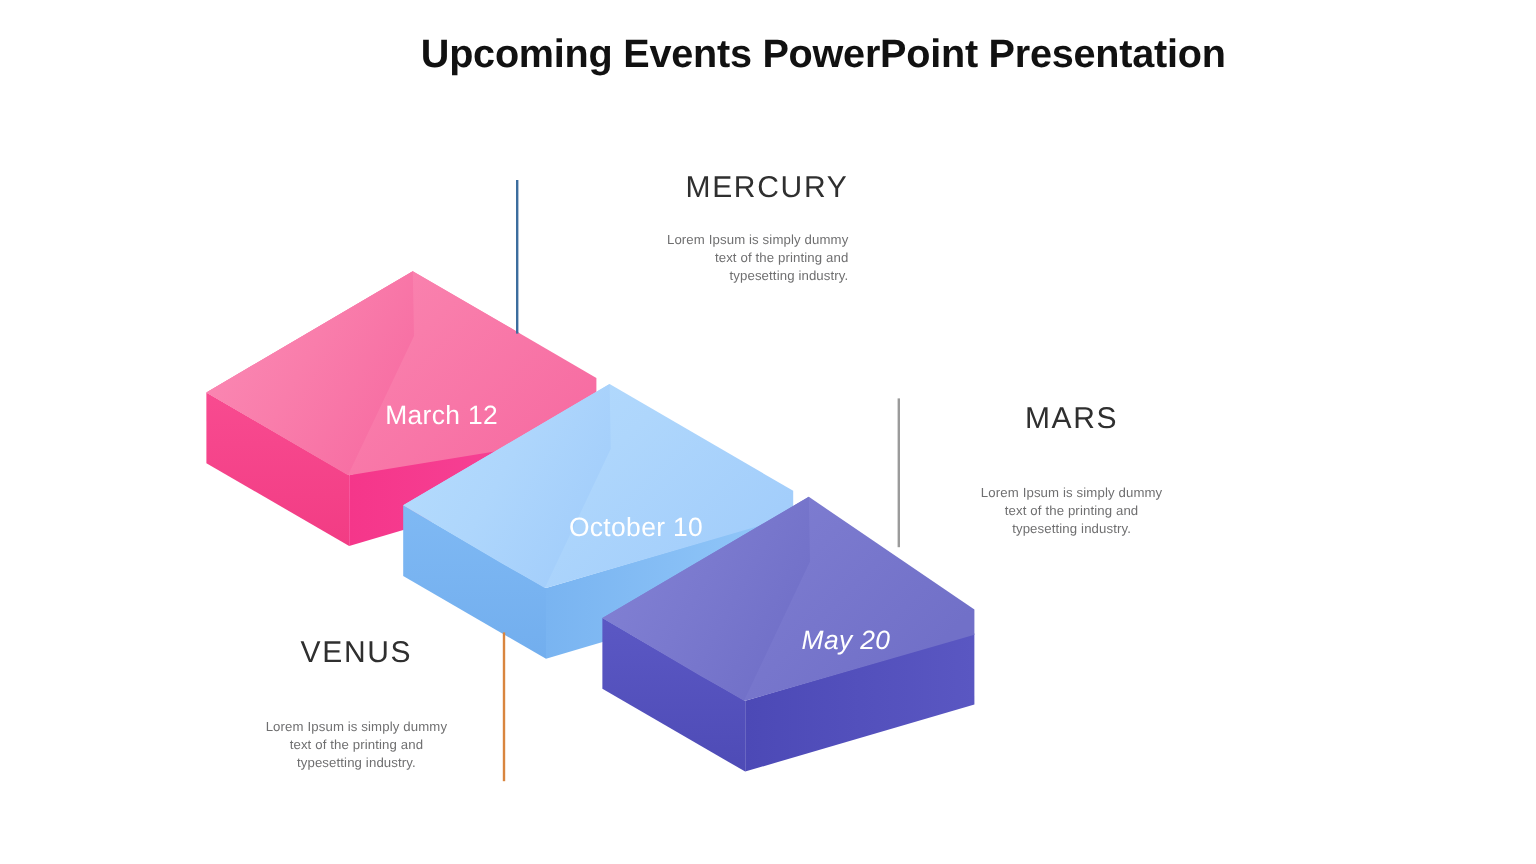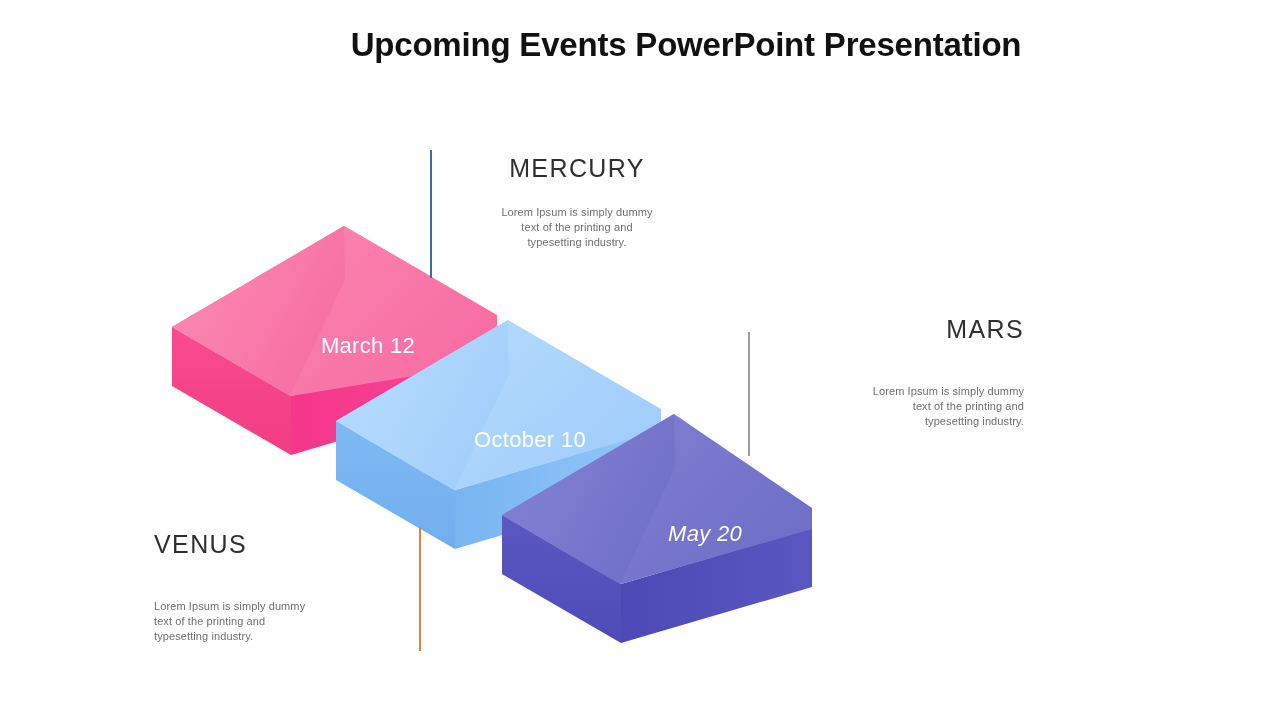--- a/index.html
+++ b/index.html
@@ -87,53 +87,53 @@
 
   
   .cap-rule {
     position: absolute;
     width: 2px;
   }
 
   
   .cap-mercury {
     left: 447px;
-    top: 156px;
+    top: 144px;
     width: 260px;
-    text-align: center;
+    text-align: right;
   }
   .cap-mercury .cap-body { margin-top: 24px; }
   .rule-mercury {
     left: 430px;
     top: 150px;
     height: 128px;
     background: #3c6d9e;
   }
 
   
   .cap-mars {
     left: 762px;
-    top: 317px;
+    top: 337px;
     width: 262px;
-    text-align: right;
+    text-align: center;
   }
   .cap-mars .cap-body { margin-top: 42px; }
   .rule-mars {
     left: 748px;
     top: 332px;
     height: 124px;
     background: #9b9b9b;
   }
 
   
   .cap-venus {
-    left: 154px;
+    left: 167px;
     top: 532px;
     width: 260px;
-    text-align: left;
+    text-align: center;
   }
   .cap-venus .cap-body { margin-top: 42px; }
   .rule-venus {
     left: 419px;
     top: 527px;
     height: 124px;
     background: #d9853f;
   }
 </style>
 </head>

